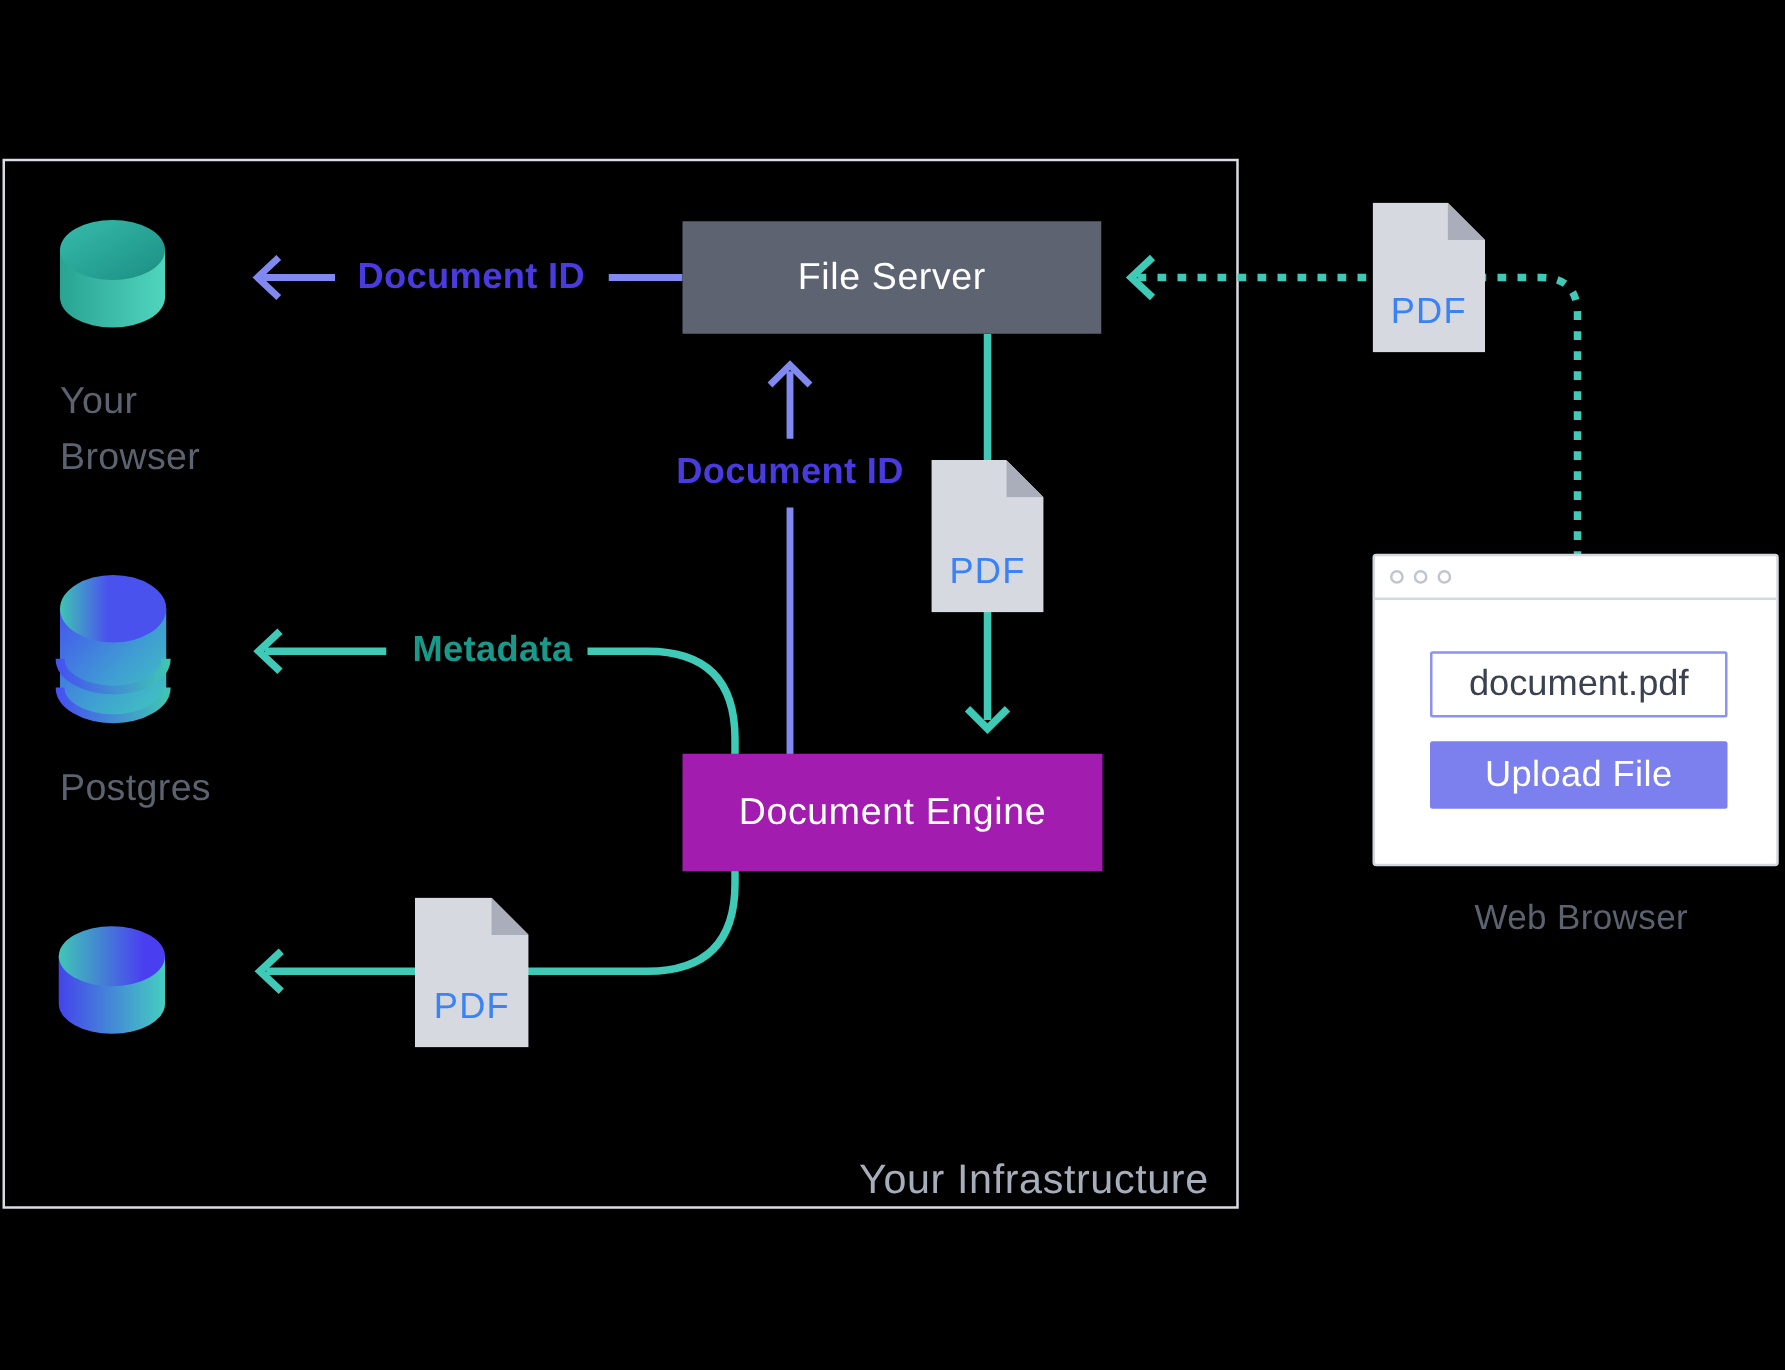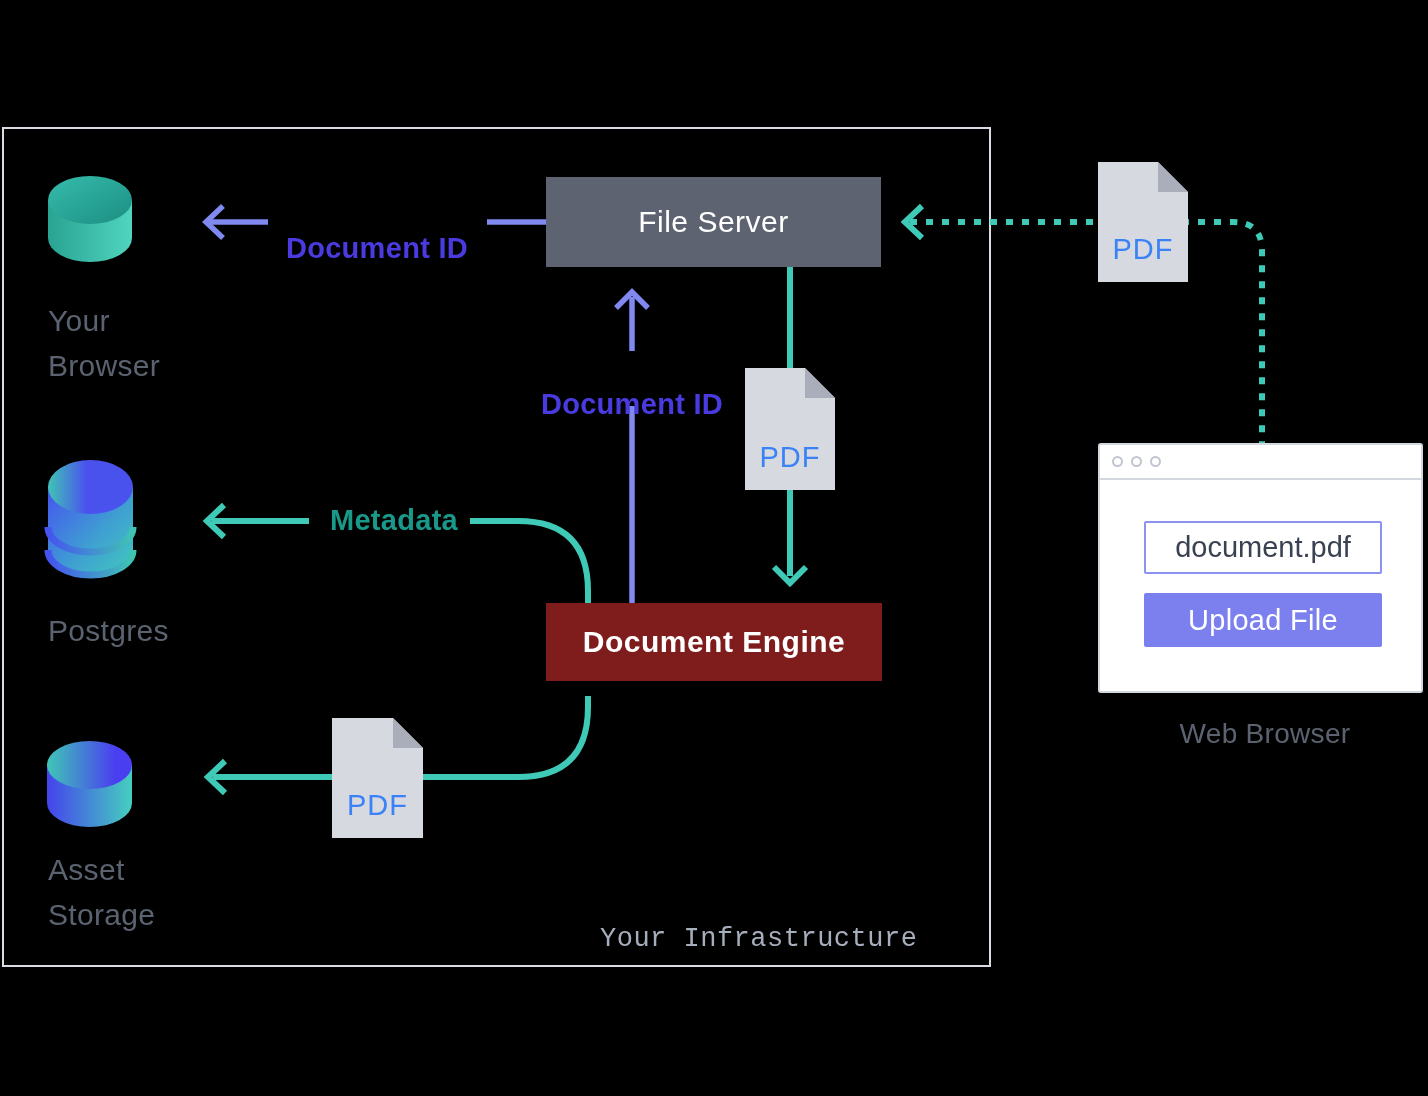--- a/index.html
+++ b/index.html
@@ -11,43 +11,43 @@
 
   
   #connectors { position:absolute; left:0; top:0; z-index:1; }
 
   
   .infra-box {
     left:2px; top:127px; width:989px; height:840px;
     border:2px solid #d9dce3; box-sizing:border-box; z-index:0;
   }
   .infra-label {
-    left:600px; top:924px; width:367px; text-align:left;
-    font-size:27px; font-weight:500; color:#a6aebb; z-index:2; letter-spacing:.5px;font-family:Liberation Mono, monospace;
+    left:600px; top:924px; width:367px; text-align:right;
+    font-size:33px; font-weight:500; color:#a6aebb; z-index:2; letter-spacing:.5px;
   }
 
   
   .node-box {
     display:flex; align-items:center; justify-content:center;
     color:#ffffff; font-size:30px; font-weight:500; letter-spacing:.5px; z-index:2;
   }
   .server-box  { left:546px; top:177px; width:335px; height:90px; background:#5d6370; }
-  .engine-box  { left:546px; top:603px; width:336px; height:78px; background:#7f1d1d;font-weight:bold; }
+  .engine-box  { left:546px; top:603px; width:336px; height:94px; background:#a21caf; }
 
   
   .node-label {
     color:#5b6370; font-size:30px; font-weight:500; line-height:45px; z-index:2; letter-spacing:.3px;
   }
   .db-label { left:48px; top:298px; }
   .pg-label { left:48px; top:608px; }
   .as-label { left:48px; top:847px; }
 
   
   .edge-label { width:200px; text-align:center; font-size:29px; font-weight:700; z-index:2; letter-spacing:.3px; }
-  .indigo  { color:#4a3be0;margin-top:27px; }
+  .indigo  { color:#4a3be0; }
   .tealtxt { color:#18998a; }
   .docid-top  { left:277px; top:205px; }
   .docid-vert { left:532px; top:361px; }
   .meta-label { left:294px; top:504px; }
 
   
   .pdf-icon { z-index:2; }
   .pdf-body {
     position:absolute; inset:0; background:#d6d9e0;
     clip-path:polygon(0 0, calc(100% - 30px) 0, 100% 30px, 100% 100%, 0 100%);
@@ -188,24 +188,20 @@
   </div>
   <div class="abs node-box engine-box">
     <span>Document Engine</span>
   </div>
 
   <div class="abs node-label db-label">
     <div>Your</div>
     <div>Browser</div>
   </div>
   <div class="abs node-label pg-label">Postgres</div>
-  <div class="abs node-label as-label">
-    <div>Asset</div>
-    <div>Storage</div>
-  </div>
 
   <div class="abs edge-label indigo docid-top">Document ID</div>
   <div class="abs edge-label indigo docid-vert">Document ID</div>
   <div class="abs edge-label tealtxt meta-label">Metadata</div>
 
   <div class="abs pdf-icon pdf-mid">
     <div class="pdf-body"></div>
     <div class="pdf-fold"></div>
     <div class="pdf-text">PDF</div>
   </div>

